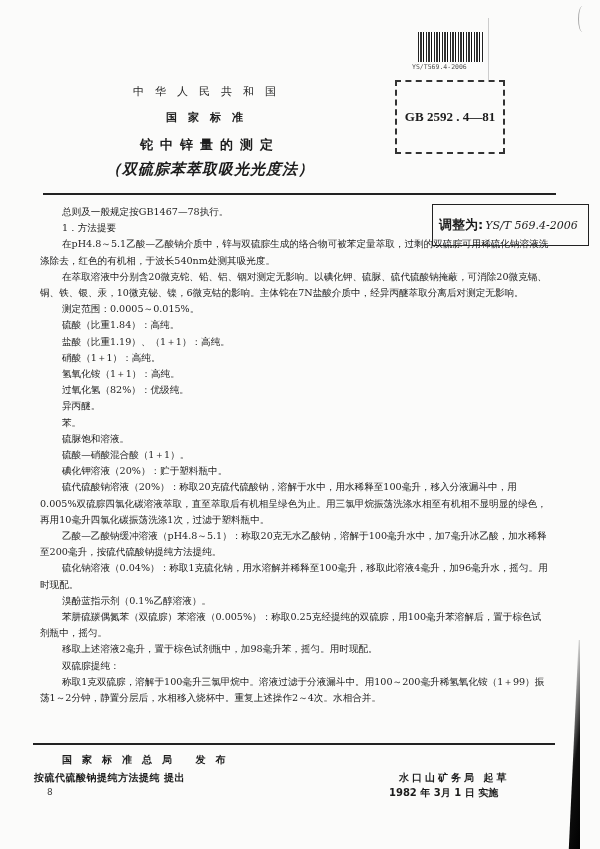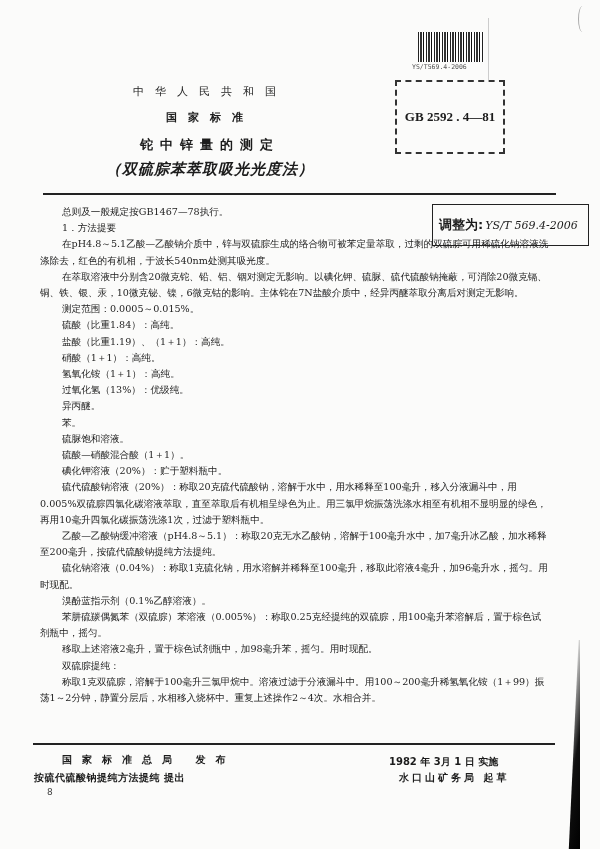--- a/index.html
+++ b/index.html
@@ -41,21 +41,21 @@
 
   
   .body { left: 40px; top: 204px; width: 510px; font-size: 9.6px; line-height: 16.2px; }
   .p { margin: 0; }
   .ind { text-indent: 22px; }
 
   
   .foot { font-family: "DejaVu Sans", sans-serif; font-weight: bold; font-size: 10px; }
   .f-l1 { left: 34px; top: 753px; letter-spacing: 10px; padding-left: 28px; }
   .f-l2 { left: 34px; top: 771px; letter-spacing: 0.5px; }
-  .f-r1 { left: 389px; top: 755px; text-align: right; }
+  .f-r1 { left: 389px; top: 786px; text-align: right; }
   .f-r2 { left: 399px; top: 771px; letter-spacing: 3px; }
   .pageno { left: 47px; top: 787px; font-size: 9px; color: #444; font-family: "DejaVu Sans", sans-serif; }
 
   .edge-shadow { left: 566px; top: 640px; width: 14px; height: 209px;
     background: linear-gradient(100deg, transparent 20%, #111 60%, #000 100%);
     clip-path: polygon(90% 0, 100% 0, 100% 100%, 20% 100%); }
   .edge-arc { left: 578px; top: 6px; width: 8px; height: 26px; border-left: 1px solid #aaa; border-radius: 50% 0 0 50%; }
 </style>
 </head>
 <body>
@@ -85,21 +85,21 @@
 <div class="abs body" id="body">
     <p class="p ind" style="max-width: 340px;">总则及一般规定按GB1467—78执行。</p>
     <p class="p ind" style="max-width: 340px;">1．方法提要</p>
     <p class="p ind">在pH4.8～5.1乙酸—乙酸钠介质中，锌与双硫腙生成的络合物可被苯定量萃取，过剩的双硫腙可用稀硫化钠溶液洗涤除去，红色的有机相，于波长540nm处测其吸光度。</p>
     <p class="p ind">在萃取溶液中分别含20微克铊、铅、铝、铟对测定无影响。以碘化钾、硫脲、硫代硫酸钠掩蔽，可消除20微克镉、铜、铁、银、汞，10微克铋、镍，6微克钴的影响。主体铊在7N盐酸介质中，经异丙醚萃取分离后对测定无影响。</p>
     <p class="p ind">测定范围：0.0005～0.015%。</p>
     <p class="p ind">硫酸（比重1.84）：高纯。</p>
     <p class="p ind">盐酸（比重1.19）、（1＋1）：高纯。</p>
     <p class="p ind">硝酸（1＋1）：高纯。</p>
     <p class="p ind">氢氧化铵（1＋1）：高纯。</p>
-    <p class="p ind">过氧化氢（13%）：优级纯。</p>
+    <p class="p ind">过氧化氢（82%）：优级纯。</p>
     <p class="p ind">异丙醚。</p>
     <p class="p ind">苯。</p>
     <p class="p ind">硫脲饱和溶液。</p>
     <p class="p ind">硫酸—硝酸混合酸（1＋1）。</p>
     <p class="p ind">碘化钾溶液（20%）：贮于塑料瓶中。</p>
     <p class="p ind">硫代硫酸钠溶液（20%）：称取20克硫代硫酸钠，溶解于水中，用水稀释至100毫升，移入分液漏斗中，用0.005%双硫腙四氯化碳溶液萃取，直至萃取后有机相呈绿色为止。用三氯甲烷振荡洗涤水相至有机相不显明显的绿色，再用10毫升四氯化碳振荡洗涤1次，过滤于塑料瓶中。</p>
     <p class="p ind">乙酸—乙酸钠缓冲溶液（pH4.8～5.1）：称取20克无水乙酸钠，溶解于100毫升水中，加7毫升冰乙酸，加水稀释至200毫升，按硫代硫酸钠提纯方法提纯。</p>
     <p class="p ind">硫化钠溶液（0.04%）：称取1克硫化钠，用水溶解并稀释至100毫升，移取此溶液4毫升，加96毫升水，摇匀。用时现配。</p>
     <p class="p ind">溴酚蓝指示剂（0.1%乙醇溶液）。</p>
     <p class="p ind">苯肼硫羰偶氮苯（双硫腙）苯溶液（0.005%）：称取0.25克经提纯的双硫腙，用100毫升苯溶解后，置于棕色试剂瓶中，摇匀。</p>

